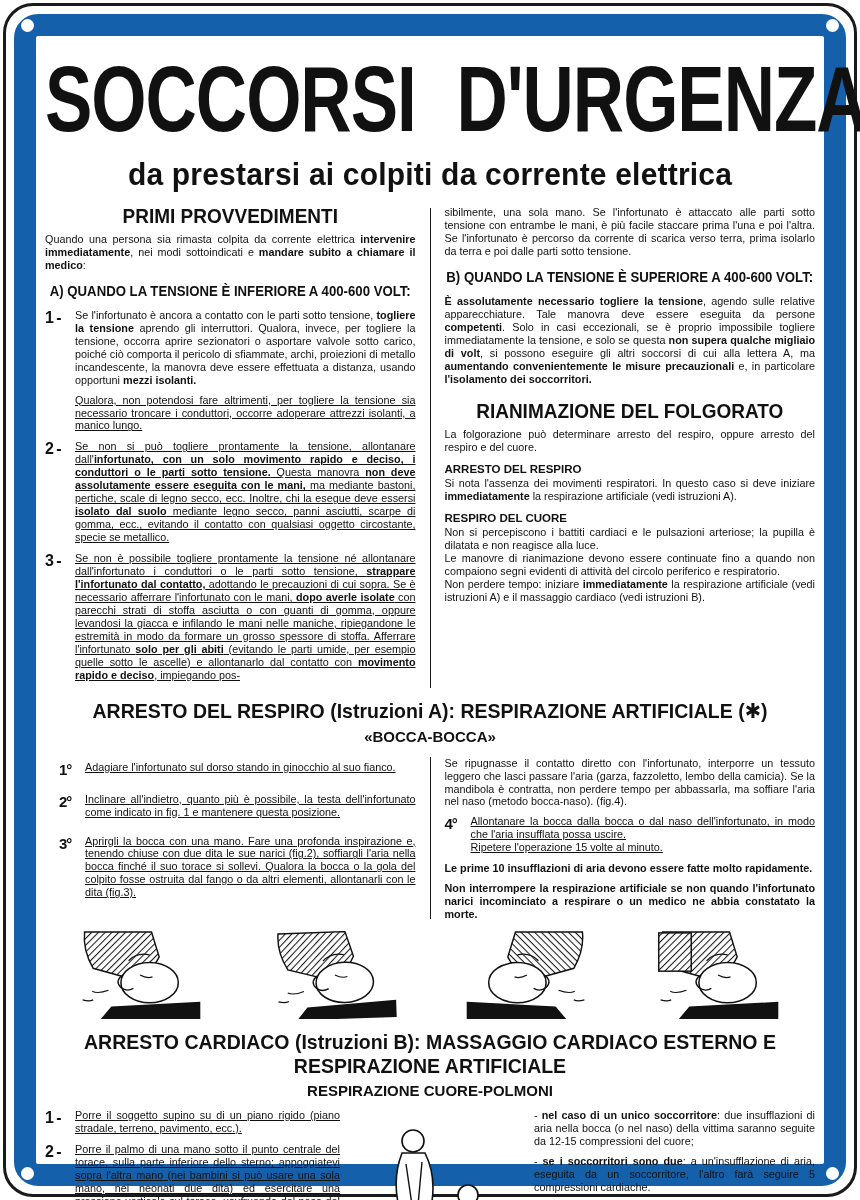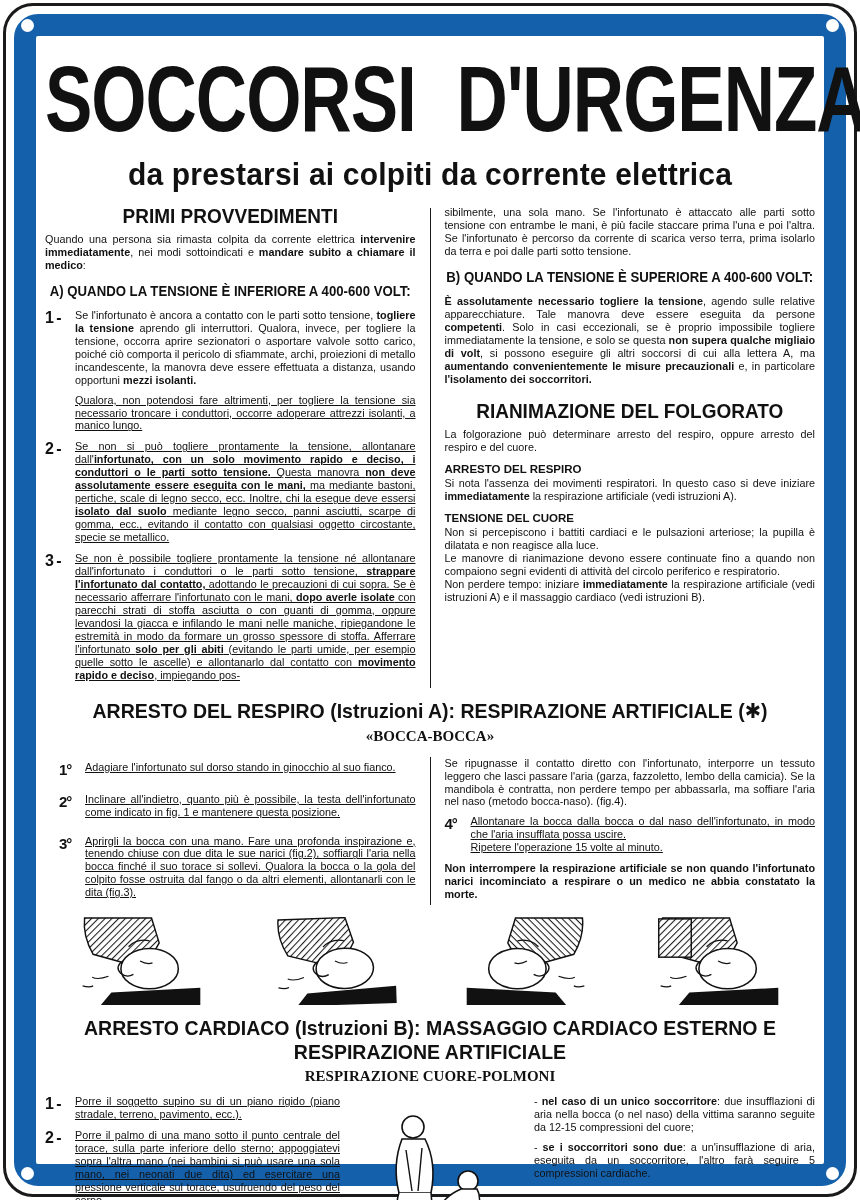--- a/index.html
+++ b/index.html
@@ -24,21 +24,21 @@
      transform:scaleY(1.30);transform-origin:top center;white-space:nowrap;}
   .subtitle{font-weight:bold;text-align:center;font-size:30px;letter-spacing:0.2px;
      margin:8px 0 14px;transform:scaleY(1.05);}
 
   .two-col{display:grid;grid-template-columns:1fr 1fr;column-gap:29px;position:relative;}
   .two-col::before{content:"";position:absolute;left:50%;top:2px;bottom:2px;width:1px;background:#1a1a1a;}
   .col{min-width:0;}
 
   h2{font-weight:bold;text-align:center;font-size:19px;margin:0 0 5px;transform:scaleY(1.06);}
   h2.big{font-size:19.5px;margin-top:10px;}
-  .subhead2{font-weight:bold;text-align:center;font-size:15px;margin:0 0 10px;font-family:Liberation Serif, serif;}
+  .subhead2{font-weight:bold;text-align:center;font-size:15px;margin:0 0 10px;}
   h4{font-weight:bold;text-align:center;font-size:13.2px;margin:12px 0 10px;transform:scaleY(1.05);}
   h5{font-weight:bold;font-size:11.5px;margin:9px 0 2px;}
 
   p{margin:0 0 7px;text-align:justify;font-size:10.8px;line-height:1.2;}
   p.nom{margin-bottom:0;}
   .item{display:flex;margin:0 0 8px;}
   .item .num{flex:none;width:30px;font-weight:bold;font-size:16px;line-height:1;
      letter-spacing:-1px;padding-top:1px;}
   .item .itext{flex:1;min-width:0;}
   .item .itext p:last-child{margin-bottom:0;text-decoration:underline;}
@@ -129,21 +129,21 @@
 
       <div class="col">
         <p>sibilmente, una sola mano. Se l'infortunato è attaccato alle parti sotto tensione con entrambe le mani, è più facile staccare prima l'una e poi l'altra. Se l'infortunato è percorso da corrente di scarica verso terra, prima isolarlo da terra e poi dalle parti sotto tensione.</p>
         <h4>B) QUANDO LA TENSIONE È SUPERIORE A 400-600 VOLT:</h4>
         <p><b>È assolutamente necessario togliere la tensione</b>, agendo sulle relative apparecchiature. Tale manovra deve essere eseguita da persone <b>competenti</b>. Solo in casi eccezionali, se è proprio impossibile togliere immediatamente la tensione, e solo se questa <b>non supera qualche migliaio di volt</b>, si possono eseguire gli altri soccorsi di cui alla lettera A, ma <b>aumentando convenientemente le misure precauzionali</b> e, in particolare <b>l'isolamento dei soccorritori.</b></p>
 
         <h2 style="margin-top:16px;">RIANIMAZIONE DEL FOLGORATO</h2>
         <p>La folgorazione può determinare arresto del respiro, oppure arresto del respiro e del cuore.</p>
         <h5>ARRESTO DEL RESPIRO</h5>
         <p>Si nota l'assenza dei movimenti respiratori. In questo caso si deve iniziare <b>immediatamente</b> la respirazione artificiale (vedi istruzioni A).</p>
-        <h5>TENSIONE DEL CUORE</h5>
+        <h5>RESPIRO DEL CUORE</h5>
         <p class="nom">Non si percepiscono i battiti cardiaci e le pulsazioni arteriose; la pupilla è dilatata e non reagisce alla luce.</p>
         <p class="nom">Le manovre di rianimazione devono essere continuate fino a quando non compaiono segni evidenti di attività del circolo periferico e respiratorio.</p>
         <p class="nom">Non perdere tempo: iniziare <b>immediatamente</b> la respirazione artificiale (vedi istruzioni A) e il massaggio cardiaco (vedi istruzioni B).</p>
       </div>
     </section>
 
     <h2 class="big">ARRESTO DEL RESPIRO (Istruzioni A): RESPIRAZIONE ARTIFICIALE (✱)</h2>
     <div class="subhead2">«BOCCA-BOCCA»</div>
 
     <section class="two-col">
@@ -168,20 +168,21 @@
         </div>
       </div>
       <div class="col" style="padding-top:2px;">
         <p>Se ripugnasse il contatto diretto con l'infortunato, interporre un tessuto leggero che lasci passare l'aria (garza, fazzoletto, lembo della camicia). Se la mandibola è contratta, non perdere tempo per abbassarla, ma soffiare l'aria nel naso (metodo bocca-naso). (fig.4).</p>
         <div class="item step">
           <span class="num">4°</span>
           <div class="itext">
               <p class="nom">Allontanare la bocca dalla bocca o dal naso dell'infortunato, in modo che l'aria insufflata possa uscire.<br>Ripetere l'operazione 15 volte al minuto.</p>
             </div>
         </div>
+        <p class="boldp">Le prime 10 insufflazioni di aria devono essere fatte molto rapidamente.</p>
         <p class="boldp nom">Non interrompere la respirazione artificiale se non quando l'infortunato narici incominciato a respirare o un medico ne abbia constatato la morte.</p>
       </div>
     </section>
 
     <div class="figures">
       <svg width="140" height="88" viewBox="0 0 130 92">
           <use href="#mtm"></use>
         </svg>
       <svg width="140" height="88" viewBox="0 0 130 92">
           <use href="#mtm" transform="translate(2,0) rotate(-2 65 46)"></use>

